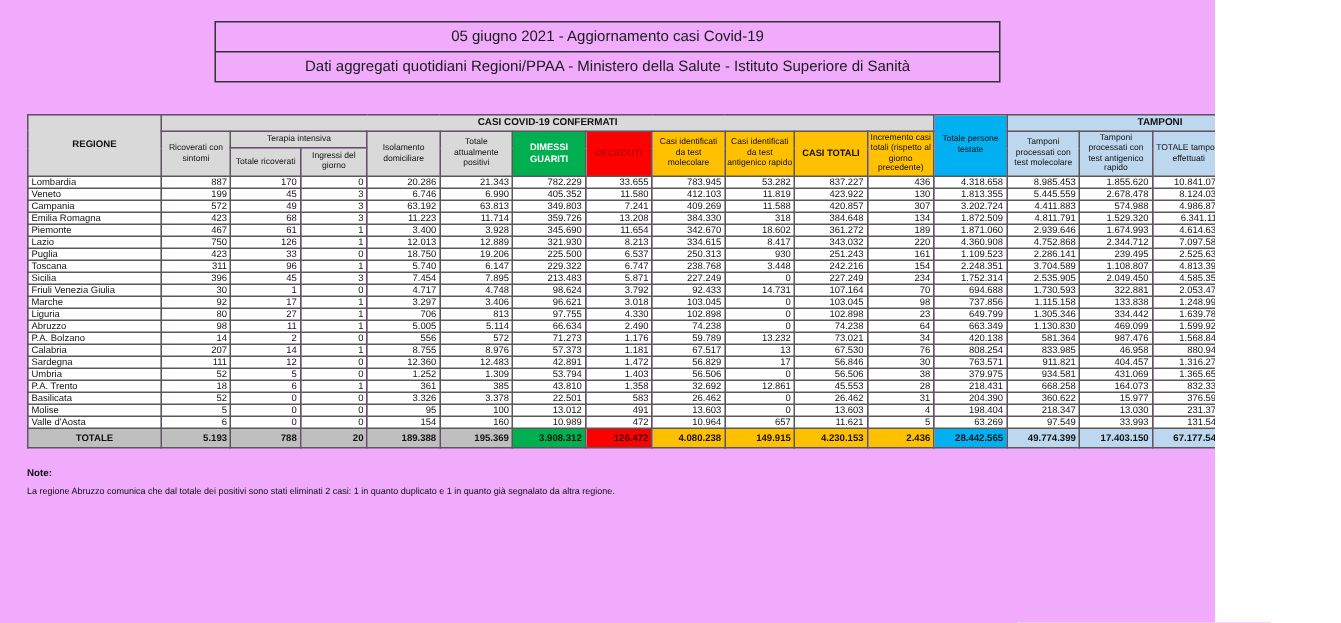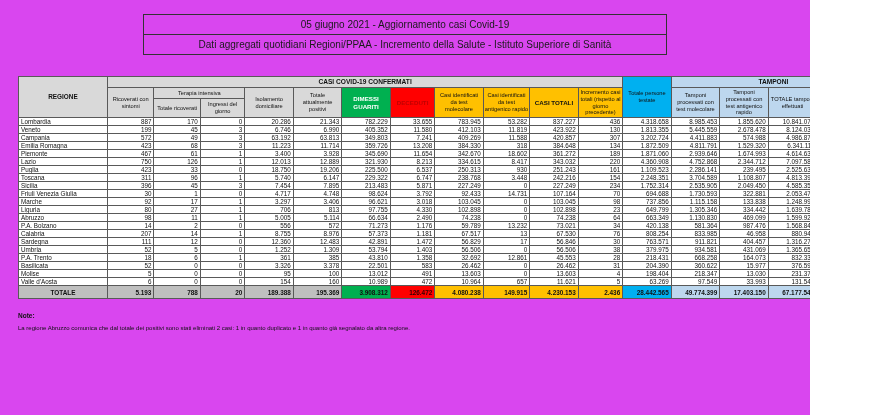--- a/index.html
+++ b/index.html
@@ -1,18 +1,18 @@
 <!DOCTYPE html>
 <html><head>
 <meta charset="utf-8">
 <style>
   * { box-sizing: border-box; margin: 0; padding: 0; }
   body { background: #ffffff; }
   .page {
-    width: 810px; height: 415px; background: #d946ef; position: relative;
+    width: 810px; height: 415px; background: #f0abfc; position: relative;
     font-family: "Liberation Sans", sans-serif; overflow: hidden;
   }
   .title-box {
     width: 524px; margin: 14px auto 0 auto; border: 1px solid #333;
   }
   .title-line {
     text-align: center; font-size: 10px; color: #1a1a1a; padding: 4px 2px;
   }
   .title-line.first { border-bottom: 1px solid #333; }
   table.covid {
@@ -50,21 +50,21 @@
   .notes .note-label { font-size: 6.5px; font-weight: bold; color: #111; }
   .notes .note-text { font-size: 6px; color: #111; margin-top: 6px; }
 </style>
 </head>
 <body>
 
 <div class="page">
 
   <div class="title-box">
     <div class="title-line first">05 giugno 2021 - Aggiornamento casi Covid-19</div>
-    <div class="title-line">Dati aggregati quotidiani Regioni/PPAA - Incremento della Salute - Istituto Superiore di Sanità</div>
+    <div class="title-line">Dati aggregati quotidiani Regioni/PPAA - Ministero della Salute - Istituto Superiore di Sanità</div>
   </div>
 
   <table class="covid">
     <colgroup>
       <col style="width:88px">
         <col style="width:46px">
         <col style="width:46px">
         <col style="width:44px">
       <col style="width:48px">
         <col style="width:48px">

